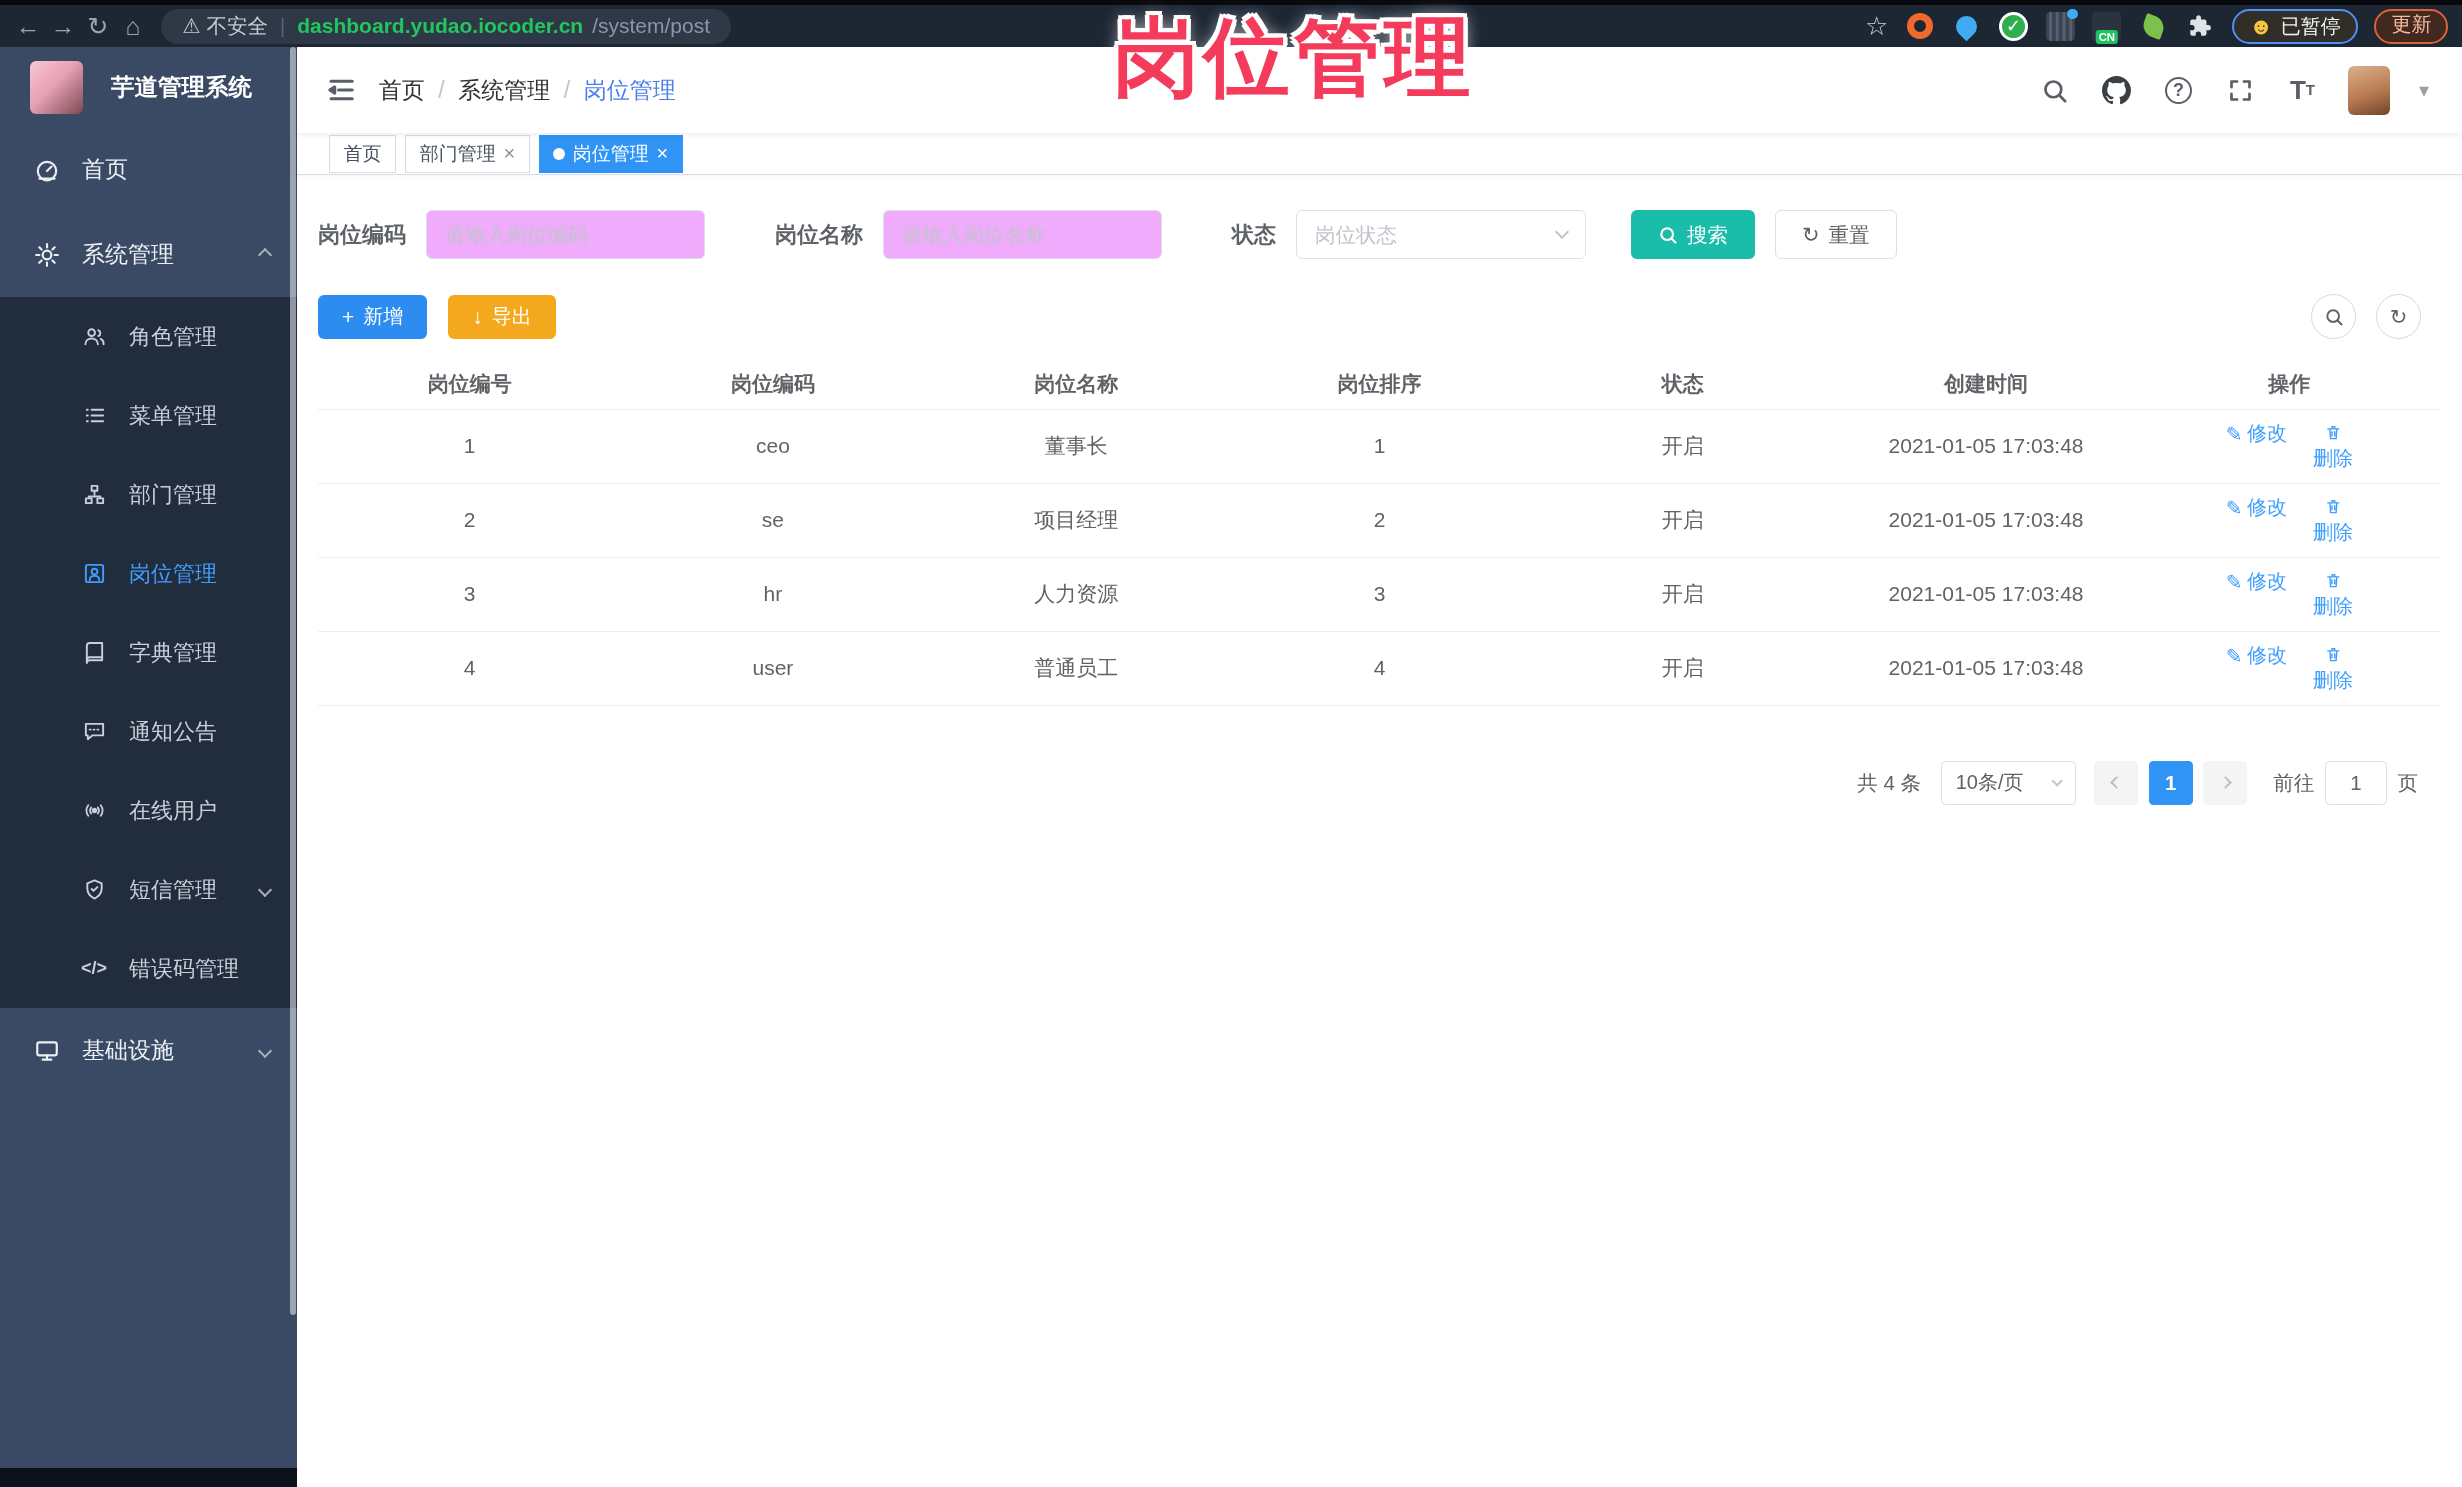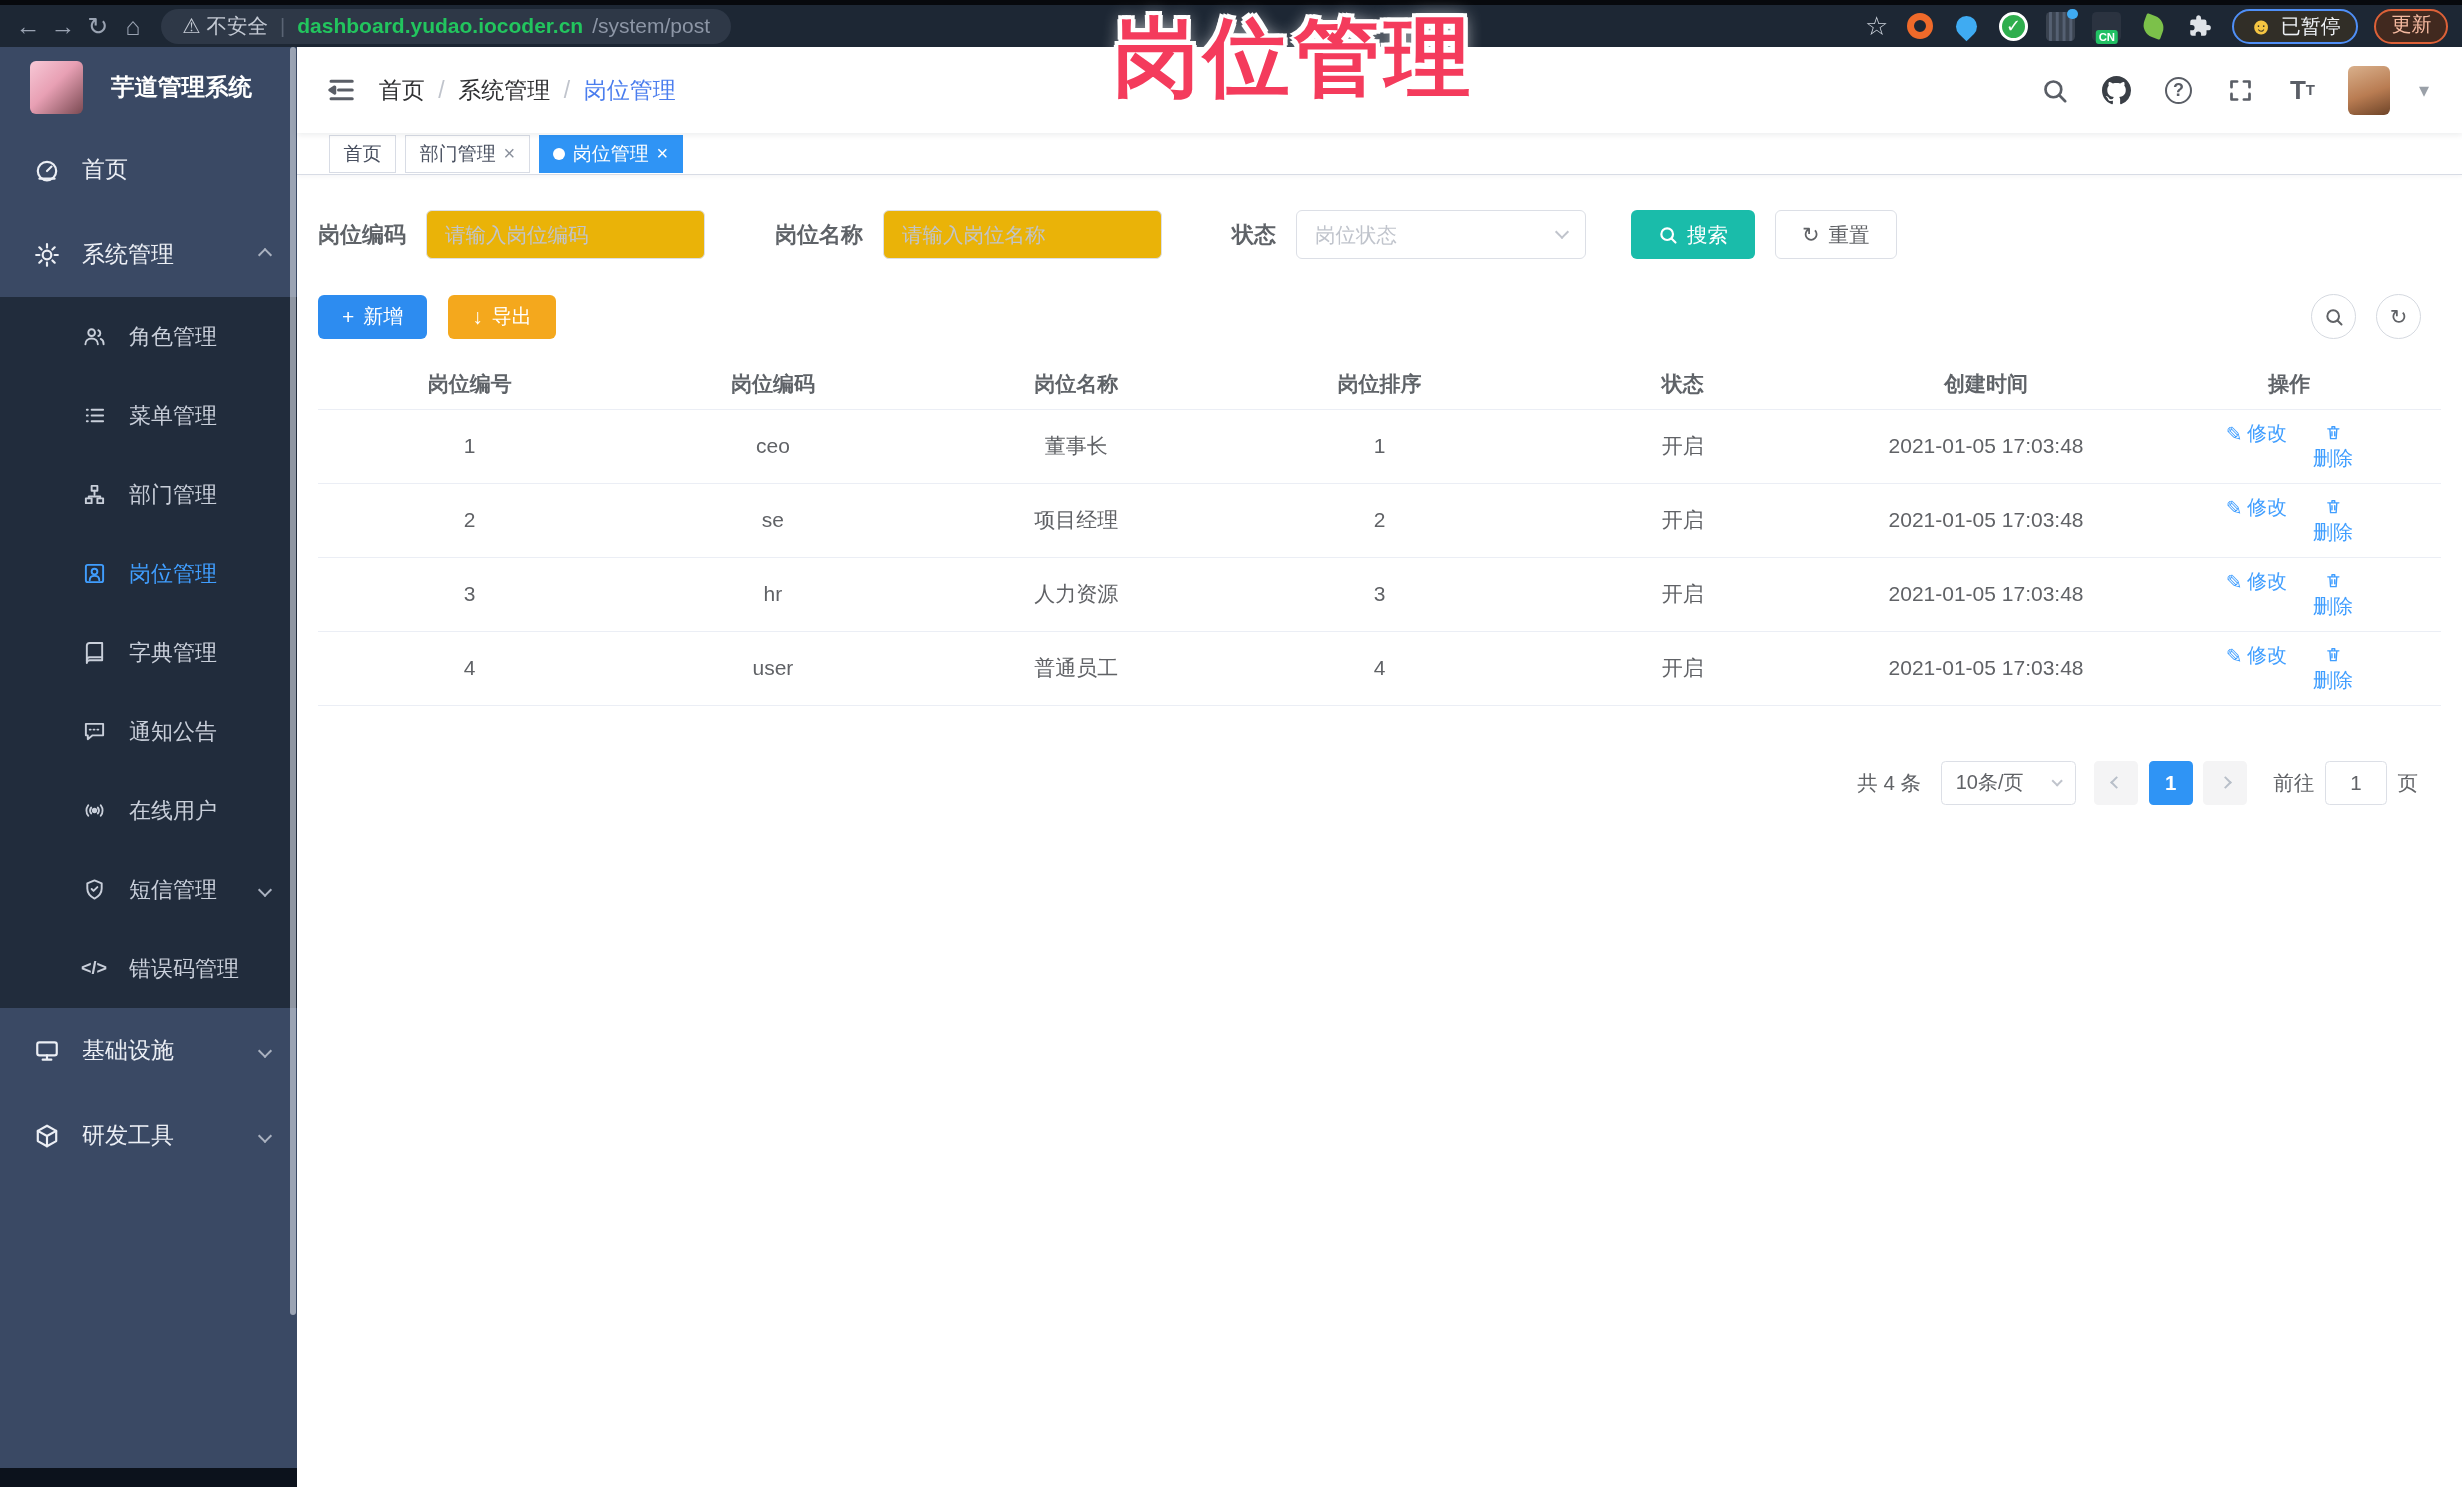--- a/index.html
+++ b/index.html
@@ -76,21 +76,21 @@
   .tag .tclose { font-size:20px; color:#8a909c; }
   .tag.active { background:#2f94f5; border-color:#2f94f5; color:#fff; }
   .tag.active .tclose { color:#fff; }
   .tag .tdot { width:12px; height:12px; border-radius:50%; background:#fff; }
 
   .content { flex:1; padding:35px 21px 0 21px; background:#fff; position:relative; }
 
   
   .filter-row { display:flex; align-items:center; }
   .f-label { font-size:22px; font-weight:700; color:#5f6368; margin-right:20px; white-space:nowrap; }
-  .f-input { width:279px; height:49px; border:1.5px solid #dcdfe6; border-radius:6px; padding:0 18px; font-size:20.5px; color:#606266; font-family:inherit; outline:none; background:#eab308; }
+  .f-input { width:279px; height:49px; border:1.5px solid #dcdfe6; border-radius:6px; padding:0 18px; font-size:20.5px; color:#606266; font-family:inherit; outline:none; background:#f0abfc; }
   .f-input::placeholder { color:#c0c4cc; }
   .f-gap { width:70px; }
   .f-select { width:290px; height:49px; border:1.5px solid #dcdfe6; border-radius:6px; padding:0 18px; display:flex; align-items:center; justify-content:space-between; cursor:pointer; }
   .f-select .ph { font-size:20.5px; color:#c0c4cc; }
   .f-select .chev { color:#c0c4cc; margin-top:-4.5px; }
   .btn { display:inline-flex; align-items:center; justify-content:center; gap:9px; height:49px; border-radius:6px; font-size:20.5px; padding:0 26px; cursor:pointer; border:1.5px solid transparent; white-space:nowrap; }
   .btn-search { background:#1abcaa; color:#fff; margin-left:45px; }
   .btn-reset { background:#fff; border-color:#dcdfe6; color:#606266; margin-left:20px; }
   .ricon { font-size:21px; line-height:1; }
 
@@ -304,30 +304,20 @@
       </div>
 
       <div class="m-item m-top">
         <span class="m-ico">
             <svg class="s-ico" width="26" height="26" viewBox="0 0 24 24">
               <rect x="3" y="4" width="18" height="12" rx="2"></rect>
               <path d="M12 16v4M8 20h8"></path>
             </svg>
           </span>
         <span class="m-label">基础设施</span>
-        <span class="chev down chev-dim"></span>
-      </div>
-      <div class="m-item m-top">
-        <span class="m-ico">
-            <svg class="s-ico" width="26" height="26" viewBox="0 0 24 24">
-              <path d="M12 2.5l8.5 4.8v9.4L12 21.5l-8.5-4.8V7.3z"></path>
-              <path d="M12 12l8.5-4.7M12 12L3.5 7.3M12 12v9.5"></path>
-            </svg>
-          </span>
-        <span class="m-label">研发工具</span>
         <span class="chev down chev-dim"></span>
       </div>
 
       <div class="side-bottom"></div>
     </aside>
 
     <main class="main">
 
       <div class="navbar">
         <span class="fold">

